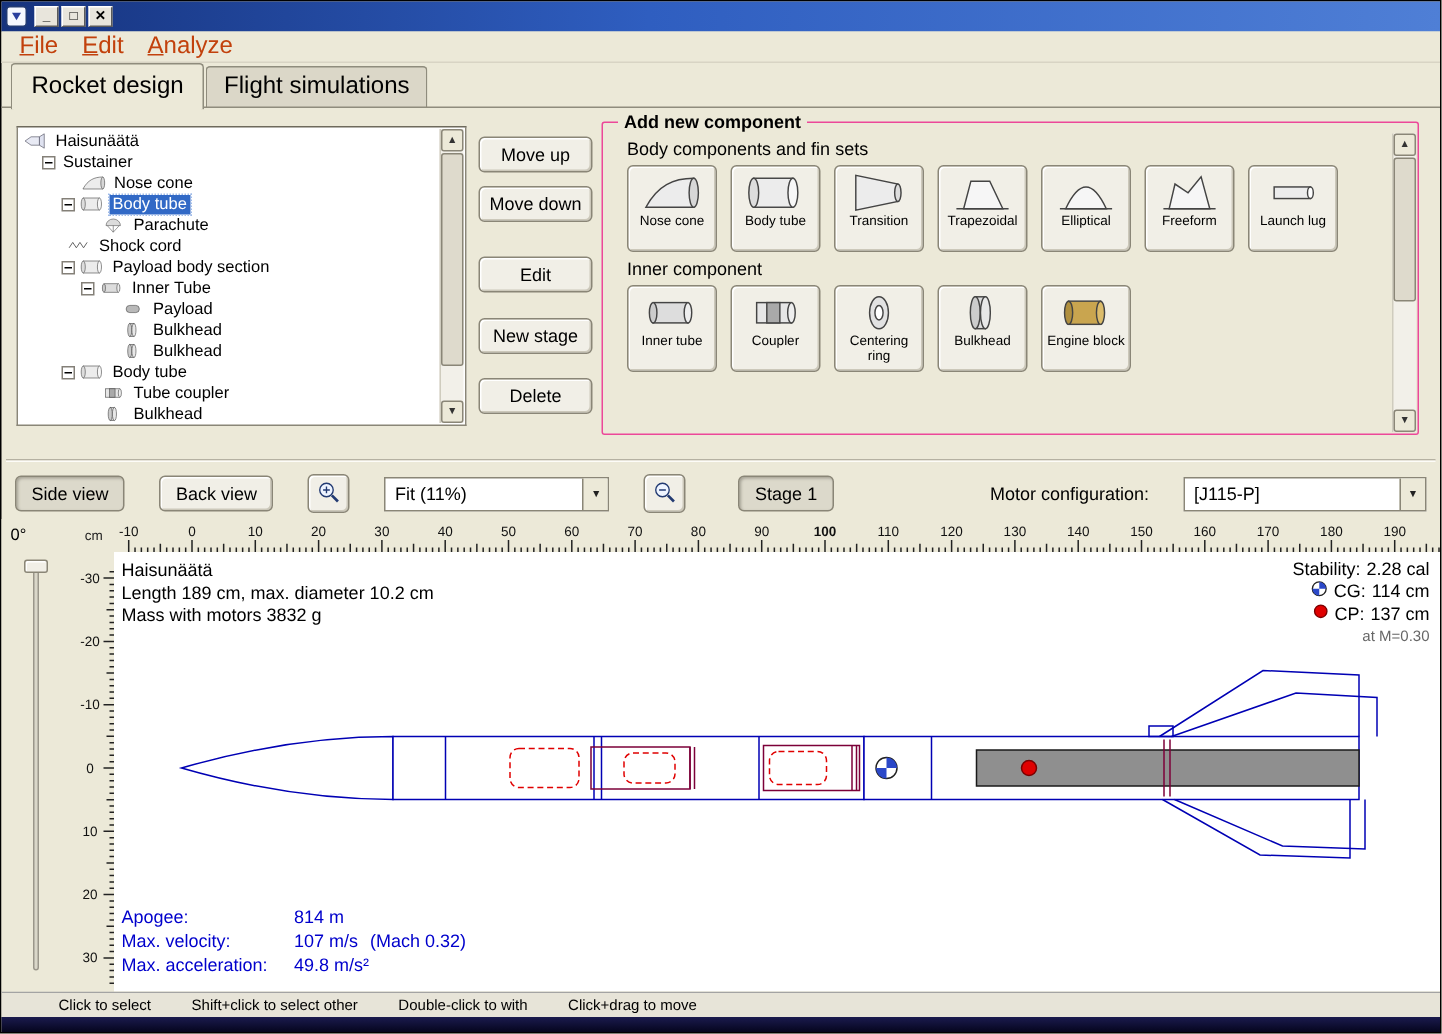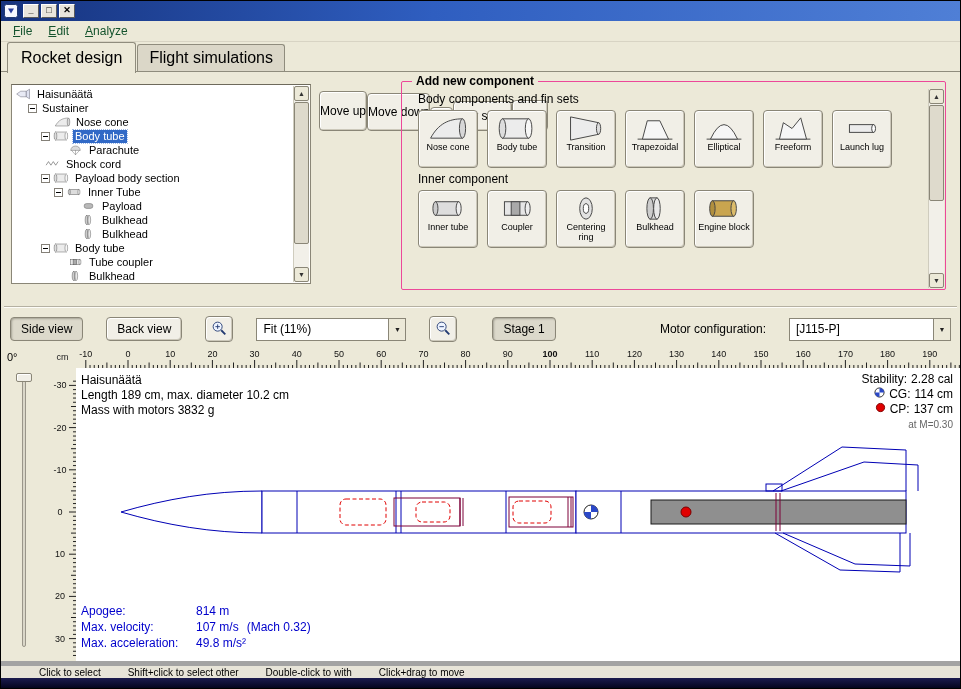--- a/index.html
+++ b/index.html
@@ -13,21 +13,21 @@
             display:flex;align-items:center;padding:0 3px;color:#fff}
   .app-icon{width:14px;height:14px;flex:none;margin-right:3px}
   .title-text{flex:1;text-align:center;font-size:12px;font-weight:bold;white-space:nowrap;overflow:hidden}
   .win-btn{width:16px;height:14px;flex:none;margin-left:2px;background:#e8e5dc;color:#000;
            border:1px solid;border-color:#fff #5a5a5a #5a5a5a #fff;font-size:9px;font-weight:bold;
            line-height:11px;text-align:center}
 
   
   .menubar{height:21px;flex:none;display:flex;align-items:center;padding-left:4px;background:#ece9d8;
            border-bottom:1px solid #d8d4c4}
-  .menu-item{padding:10px 8px;font-size:12px;color:#14532d}
+  .menu-item{padding:10px 8px;font-size:16px;color:#c2410c}
   .menu-item::first-letter{text-decoration:underline}
 
   
   .tabrow{height:30px;flex:none;display:flex;align-items:flex-end;padding-left:6px;position:relative}
   .tabrow::after{content:"";position:absolute;left:0;right:0;bottom:0;border-bottom:1px solid #8f8c7d}
   .tab{border:1px solid #8f8c7d;border-bottom:none;border-radius:3px 3px 0 0;background:#dbd7c8;
        padding:4px 11px 5px;margin-right:1px;font-size:16px;position:relative;color:#000}
   .tab.active{background:#ece9d8;padding:6px 13px;z-index:2;margin-bottom:-1px}
 
   
@@ -46,21 +46,21 @@
 
   
   .vscroll{position:absolute;right:1px;top:1px;bottom:1px;width:16px;background:#f2f0e9;border-left:1px solid #cfccbe}
   .scroll-arrow{position:absolute;left:0;right:0;height:15px;background:#ece9d8;border:1px solid #8a8677;
                 border-radius:2px;font-size:7px;line-height:13px;text-align:center;color:#333}
   .scroll-arrow.up{top:0}
   .scroll-arrow.down{bottom:0}
   .scroll-thumb{position:absolute;left:0;right:0;background:#dedacc;border:1px solid #8a8677;border-radius:2px}
 
   
-  .actions{position:absolute;left:318px;top:12px;width:76px;display:flex;}
+  .actions{position:absolute;left:318px;top:12px;width:76px;display:flex;flex-direction:column}
   .btn{background:#f1efe7;border:1px solid #8a8677;border-radius:4px;
        box-shadow:inset 1px 1px 0 #fff,inset -1px -1px 0 #ccc8ba;font-size:12px;color:#000;
        padding:4px 10px;font-family:"Liberation Sans",sans-serif;white-space:nowrap}
   .btn.pressed{background:#dcd9cb;box-shadow:inset 1px 1px 2px #a5a295}
   .action-btn{width:76px;padding:4px 0;text-align:center}
   .action-btn:nth-child(1){margin-top:7px}
   .action-btn:nth-child(2){margin-top:9px}
   .action-btn:nth-child(3){margin-top:23px}
   .action-btn:nth-child(4){margin-top:17px}
   .action-btn:nth-child(5){margin-top:16px}
@@ -108,21 +108,21 @@
   .stability-block{position:absolute;right:7px;top:4px;font-size:12px;line-height:15px;text-align:right;color:#000}
   .stab-row{display:flex;align-items:center;justify-content:flex-end;gap:4px}
   .mach-note{font-size:10px;color:#666}
   .flight-block{position:absolute;left:5px;bottom:10px;font-size:12px;line-height:16px;color:#0000cc}
   .flight-row{display:flex}
   .flight-label{width:115px;flex:none}
   .flight-note{margin-left:8px}
 
   
   .statusbar{height:17px;flex:none;display:flex;align-items:center;padding-left:38px;background:#e7e4d8;
-             border-top:5px solid #a3a3a3;font-size:10px;color:#000}
+             border-top:1px solid #a3a3a3;font-size:10px;color:#000}
   .hint{margin-right:27px;white-space:nowrap}
   .bottomstrip{height:10px;flex:none;background:linear-gradient(180deg,#1b1b4e,#05051e)}
 </style>
 </head>
 <body>
 
 <div class="window">
 
   <div class="titlebar">
     <span class="app-icon">

